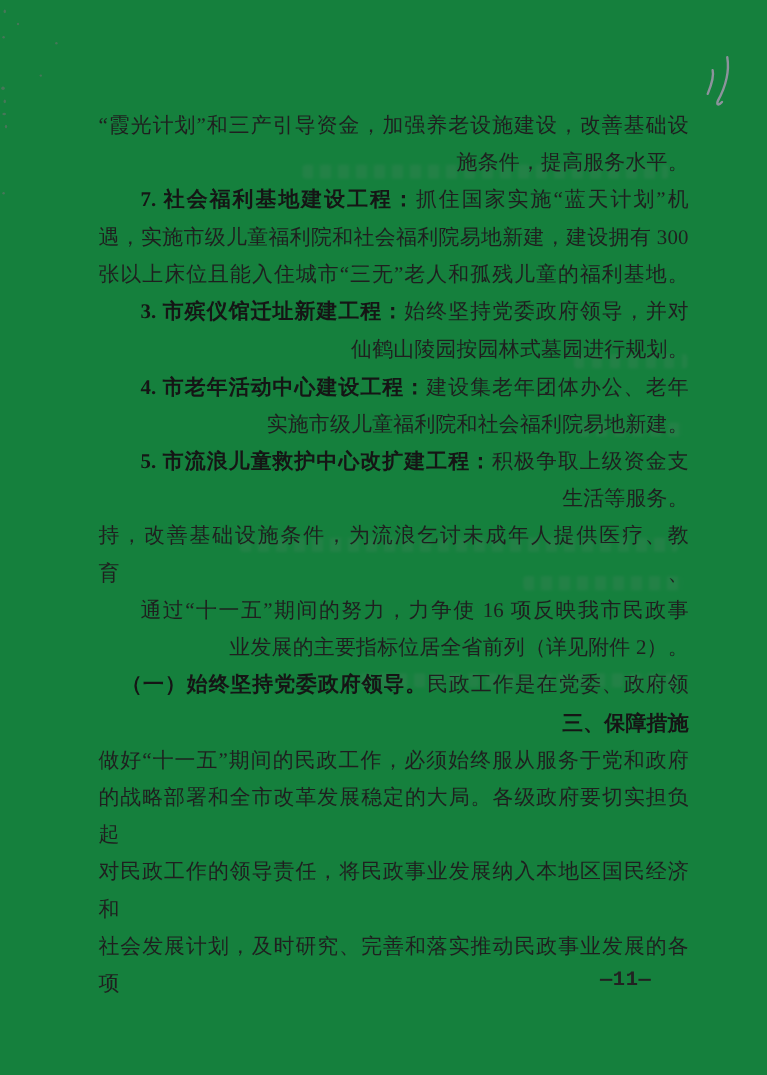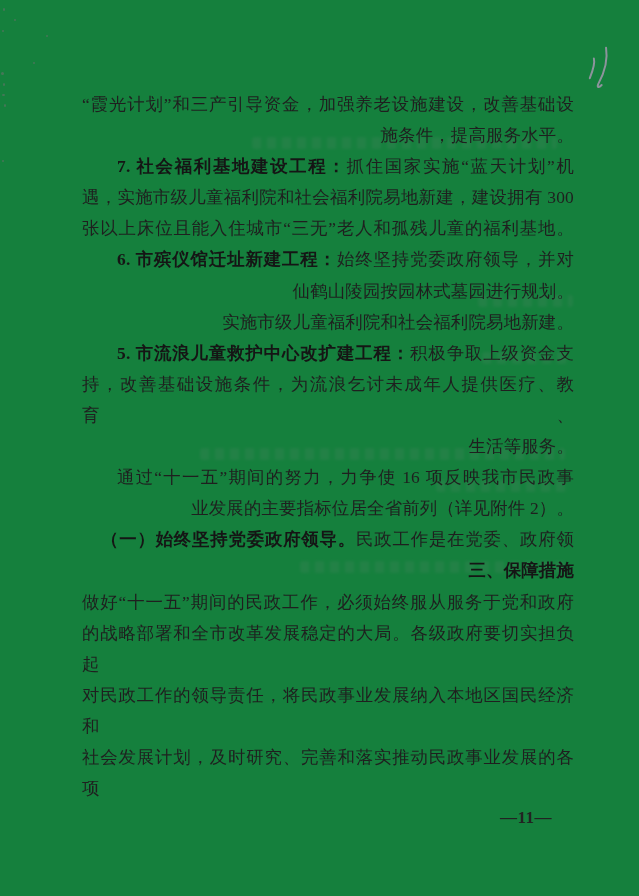--- a/index.html
+++ b/index.html
@@ -30,21 +30,21 @@
   .line.ind1{padding-left:19px;}
   .seg{font-weight:400;}
   .seg.b{font-weight:700;color:#151515;}
   
   .page-number{
     position:absolute;
     left:500px;top:808px;
     font-size:17px;font-weight:700;
     letter-spacing:0.5px;
     color:#222;
-    font-family:Liberation Serif, serif;
+    font-family:Liberation Mono, monospace;
   }
   
   .handwritten{
     position:absolute;left:585px;top:42px;width:26px;height:50px;
     transform:rotate(6deg);
   }
   
   .smudge{
     position:absolute;height:12px;border-radius:3px;
     background:repeating-linear-gradient(90deg,
@@ -91,26 +91,27 @@
     <span class="smudge" style="left:436px;top:480px;width:134px;"></span>
     <span class="smudge" style="left:300px;top:561px;width:268px;"></span>
   </div>
 
   <div class="text-block">
       <div class="line just"><span class="seg">“霞光计划”和三产引导资金，加强养老设施建设，改善基础设</span></div>
       <div class="line"><span class="seg">施条件，提高服务水平。</span></div>
       <div class="line just ind2"><span class="seg b">7. 社会福利基地建设工程：</span><span class="seg">抓住国家实施“蓝天计划”机</span></div>
       <div class="line just"><span class="seg">遇，实施市级儿童福利院和社会福利院易地新建，建设拥有 300</span></div>
       <div class="line just"><span class="seg">张以上床位且能入住城市“三无”老人和孤残儿童的福利基地。</span></div>
-      <div class="line just ind2"><span class="seg b">6. 市殡仪馆迁址新建工程：</span><span class="seg">始终坚持党委政府领导，并对</span></div>
+      <div class="line just ind2"><span class="seg b">3. 市殡仪馆迁址新建工程：</span><span class="seg">始终坚持党委政府领导，并对</span></div>
       <div class="line"><span class="seg">仙鹤山陵园按园林式墓园进行规划。</span></div>
+      <div class="line just ind2"><span class="seg b">4. 市老年活动中心建设工程：</span><span class="seg">建设集老年团体办公、老年</span></div>
       <div class="line"><span class="seg">实施市级儿童福利院和社会福利院易地新建。</span></div>
       <div class="line just ind2"><span class="seg b">5. 市流浪儿童救护中心改扩建工程：</span><span class="seg">积极争取上级资金支</span></div>
+      <div class="line"><span class="seg">生活等服务。</span></div>
       <div class="line just"><span class="seg">持，改善基础设施条件，为流浪乞讨未成年人提供医疗、教育、</span></div>
-      <div class="line"><span class="seg">生活等服务。</span></div>
       <div class="line just ind2"><span class="seg">通过“十一五”期间的努力，力争使 16 项反映我市民政事</span></div>
       <div class="line"><span class="seg">业发展的主要指标位居全省前列（详见附件 2）。</span></div>
       <div class="line just ind1"><span class="seg b">（一）始终坚持党委政府领导。</span><span class="seg">民政工作是在党委、政府领</span></div>
       <div class="line ind1"><span class="seg b">三、保障措施</span></div>
       <div class="line just"><span class="seg">做好“十一五”期间的民政工作，必须始终服从服务于党和政府</span></div>
       <div class="line just"><span class="seg">的战略部署和全市改革发展稳定的大局。各级政府要切实担负起</span></div>
       <div class="line just"><span class="seg">对民政工作的领导责任，将民政事业发展纳入本地区国民经济和</span></div>
       <div class="line just"><span class="seg">社会发展计划，及时研究、完善和落实推动民政事业发展的各项</span></div>
     </div>
 

